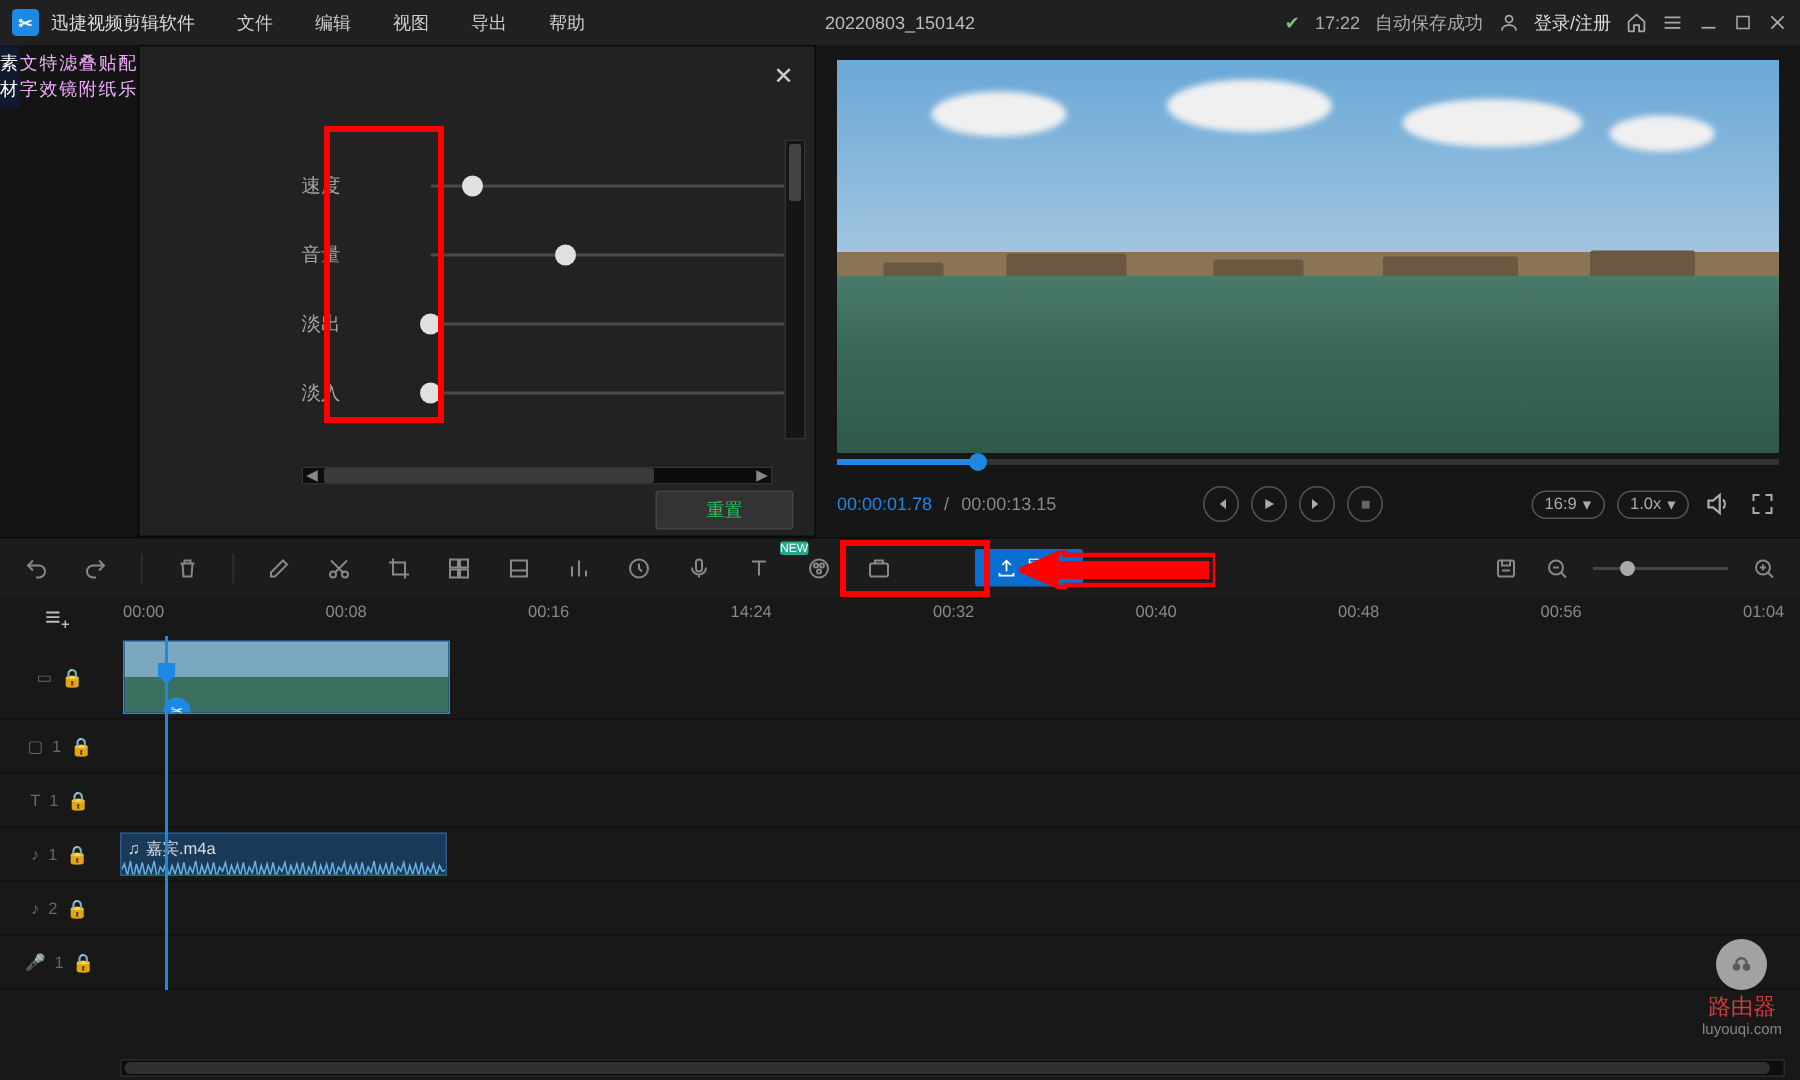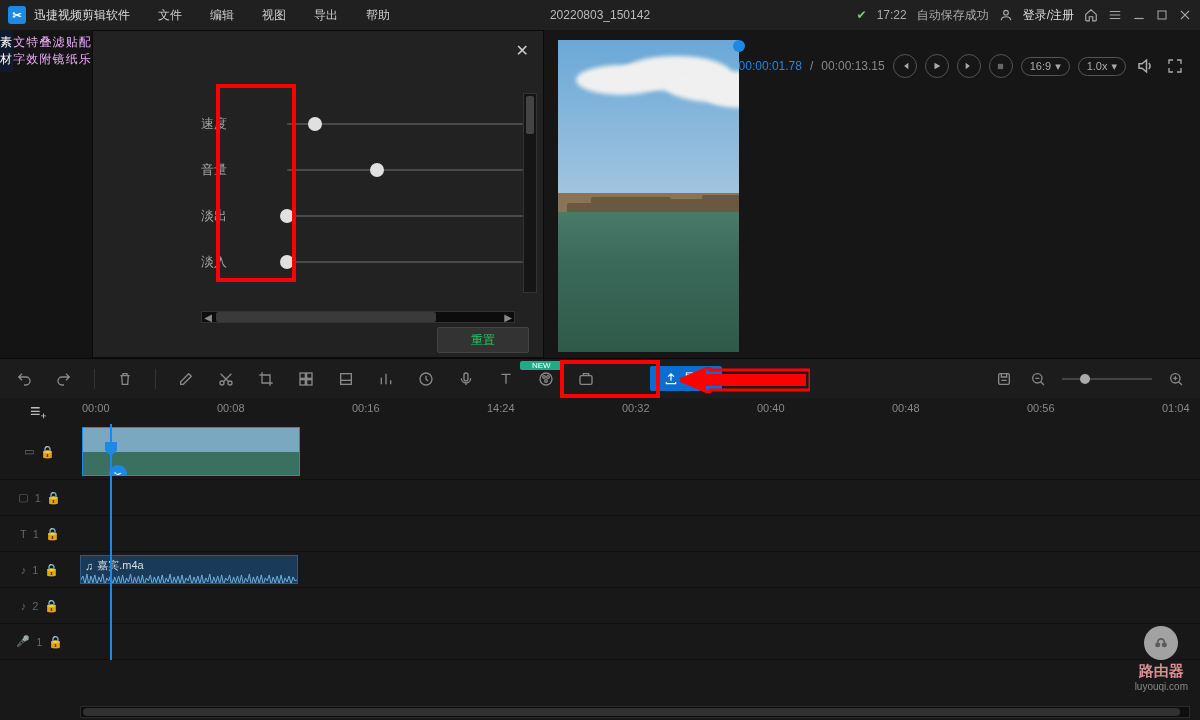--- a/index.html
+++ b/index.html
@@ -28,21 +28,21 @@
 .slider-knob{position:absolute;top:50%;transform:translate(-50%,-50%);width:14px;height:14px;background:#e0e0e0;border-radius:50%}
 .red-box1{position:absolute;left:216px;top:84px;width:80px;height:198px;border:4px solid #ff0000;pointer-events:none}
 .vscroll{position:absolute;right:6px;top:62px;width:14px;height:200px;background:#151515;border:1px solid #333}
 .vscroll-thumb{position:absolute;top:2px;left:2px;right:2px;height:38px;background:#444;border-radius:2px}
 .hscroll{position:absolute;left:108px;right:28px;bottom:34px;height:12px;background:#0c0c0c;border:1px solid #333;display:flex;align-items:center}
 .hscroll .arrow{width:12px;height:12px;color:#888;display:flex;align-items:center;justify-content:center;font-size:10px}
 .hscroll-track{flex:1;height:10px;position:relative}
 .hscroll-thumb{position:absolute;left:2px;top:0;width:220px;height:10px;background:#3a3a3a;border-radius:2px}
 .reset-btn{position:absolute;right:14px;bottom:4px;width:92px;height:26px;background:#333;border:1px solid #444;display:flex;align-items:center;justify-content:center;color:#22c55e;cursor:pointer;font-size:12px;border-radius:2px}
 
-.preview-area{flex:1;background:#161616;display:flex;flex-direction:row;padding:10px 14px 6px}
+.preview-area{flex:1;background:#161616;display:flex;flex-direction:column;padding:10px 14px 6px}
 .preview-vid{flex:1;background:#0a0a0a;position:relative;overflow:hidden}
 .sky{position:absolute;inset:0;height:55%;background:linear-gradient(#6aa8d8,#a8c8e0)}
 .cloud{position:absolute;background:#f0f0f0;border-radius:50%;filter:blur(2px)}
 .land{position:absolute;bottom:45%;left:0;right:0;height:6%;background:#8b7355}
 .water{position:absolute;bottom:0;left:0;right:0;height:45%;background:linear-gradient(#4a7a6a,#3a6858 40%,#2f5a4a)}
 .hill{position:absolute;background:#6b5840;border-radius:2px}
 .progress-bar{height:4px;background:#333;margin-top:4px;position:relative}
 .progress-fill{position:absolute;left:0;top:0;height:100%;width:15%;background:#1e88e5}
 .progress-knob{position:absolute;left:15%;top:50%;transform:translate(-50%,-50%);width:12px;height:12px;background:#1e88e5;border-radius:50%}
 .preview-controls{height:32px;display:flex;align-items:center;gap:8px;margin-top:10px}
@@ -50,21 +50,21 @@
 .time-sep{color:#888}
 .time-tot{color:#888}
 .ctrl-btns{display:flex;gap:8px;margin:0 auto}
 .round-btn{width:24px;height:24px;border:1px solid #555;border-radius:50%;display:flex;align-items:center;justify-content:center;color:#aaa;cursor:pointer}
 .pill-btn{padding:2px 8px;border:1px solid #555;border-radius:12px;display:flex;align-items:center;gap:4px;color:#aaa;cursor:pointer;font-size:11px}
 .ico-btn{width:22px;height:22px;display:flex;align-items:center;justify-content:center;color:#aaa;cursor:pointer}
 
 .toolbar{height:40px;background:#1c1c1c;border-top:1px solid #0a0a0a;display:flex;align-items:center;padding:0 14px;gap:20px;position:relative}
 .tb-ico{width:20px;height:20px;color:#888;cursor:pointer;display:flex;align-items:center;justify-content:center}
 .tb-sep{width:1px;height:20px;background:#333}
-.new-badge{position:absolute;top:2px;left:520px;font-size:8px;background:#2a8;color:#fff;padding:0 12px;border-radius:2px}
+.new-badge{position:absolute;top:2px;left:520px;font-size:8px;background:#2a8;color:#fff;padding:0 0;border-radius:2px}
 .export-btn{background:#0a6ed1;color:#fff;padding:4px 14px;border-radius:2px;cursor:pointer;display:flex;align-items:center;gap:6px;font-size:12px}
 .red-box2{position:absolute;left:560px;top:1px;width:100px;height:38px;border:4px solid #ff0000;pointer-events:none}
 .red-arrow{position:absolute;left:680px;top:8px;pointer-events:none}
 .toolbar-right{margin-left:auto;display:flex;align-items:center;gap:14px}
 .zoom-track{width:90px;height:2px;background:#444;position:relative}
 .zoom-knob{position:absolute;left:25%;top:50%;transform:translate(-50%,-50%);width:10px;height:10px;background:#aaa;border-radius:50%}
 
 .timeline{flex:1;background:#181818;position:relative;height:322px;overflow:hidden}
 .tl-header{height:26px;display:flex;position:relative;padding-left:80px}
 .tl-header .tick{position:absolute;color:#888;font-size:11px;top:4px}
@@ -81,21 +81,21 @@
 .audio-label{position:absolute;left:4px;top:2px;color:#ddd;font-size:11px;display:flex;align-items:center;gap:4px;z-index:2}
 .waveform{position:absolute;inset:0;top:14px}
 .playhead{position:absolute;left:110px;top:0;bottom:0;width:2px;background:#1e88e5;z-index:5}
 .playhead-head{position:absolute;top:18px;left:-5px;width:12px;height:14px;background:#1e88e5;clip-path:polygon(0 0,100% 0,100% 60%,50% 100%,0 60%)}
 .add-track{position:absolute;left:30px;top:0px;color:#bbb;font-size:18px}
 .hscroll2{position:absolute;left:80px;right:10px;bottom:2px;height:12px;background:#0e0e0e;border:1px solid #2a2a2a}
 .hscroll2-thumb{position:absolute;left:2px;top:1px;height:8px;width:99%;background:#303030;border-radius:4px}
 
 .watermark{position:absolute;right:12px;bottom:28px;text-align:center;opacity:.85}
 .watermark .wm-ico{width:34px;height:34px;background:#bbb;border-radius:50%;margin:0 auto 2px;display:flex;align-items:center;justify-content:center}
-.watermark .wm-t1{color:#fca5a5;font-size:15px;font-weight:bold}
+.watermark .wm-t1{color:#ef4444;font-size:15px;font-weight:normal}
 .watermark .wm-t2{color:#999;font-size:10px}
 </style>
 </head>
 <body>
 
 <div class="titlebar">
   <div class="logo">✂</div>
   <span class="app-title">迅捷视频剪辑软件</span>
   <div class="menus">
     <span>文件</span>
@@ -142,22 +142,22 @@
         </svg>
       </span>
   </div>
 </div>
 
 <div class="top-area">
   <div class="left-tabs">
     <div class="tab active">素材</div>
     <div class="tab">文字</div>
     <div class="tab">特效</div>
+    <div class="tab">滤镜</div>
     <div class="tab">叠附</div>
-    <div class="tab">滤镜</div>
     <div class="tab">贴纸</div>
     <div class="tab">配乐</div>
   </div>
 
   <div class="panel">
     <span class="close-x">✕</span>
     <div class="sliders-box">
       <div class="slider-row">
         <div class="slider-label">速度</div>
         <div class="slider-track">

